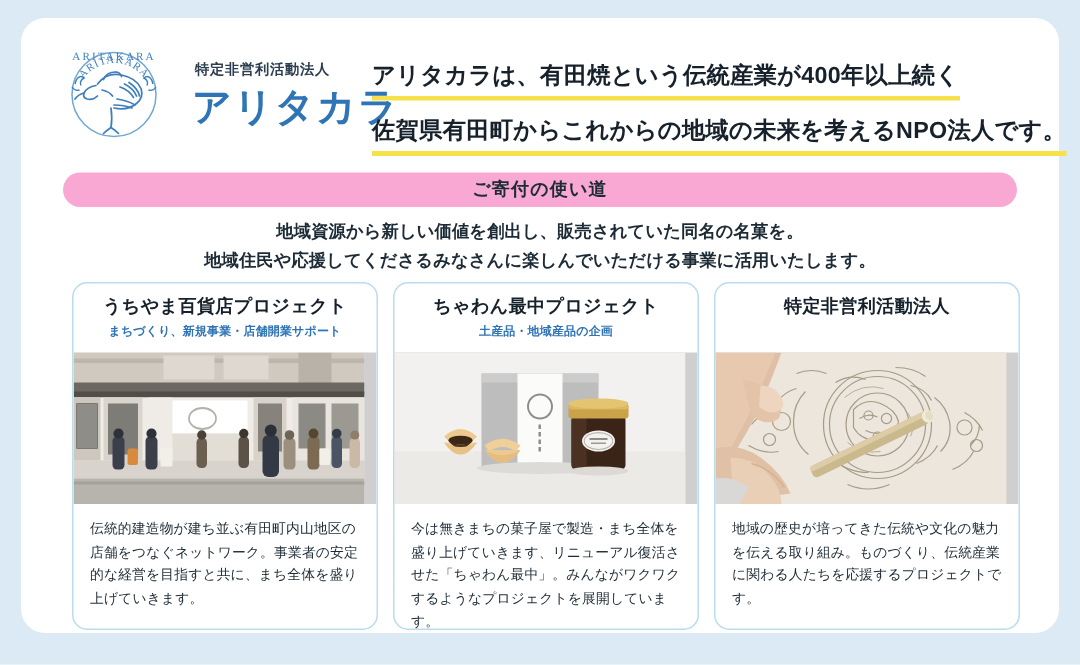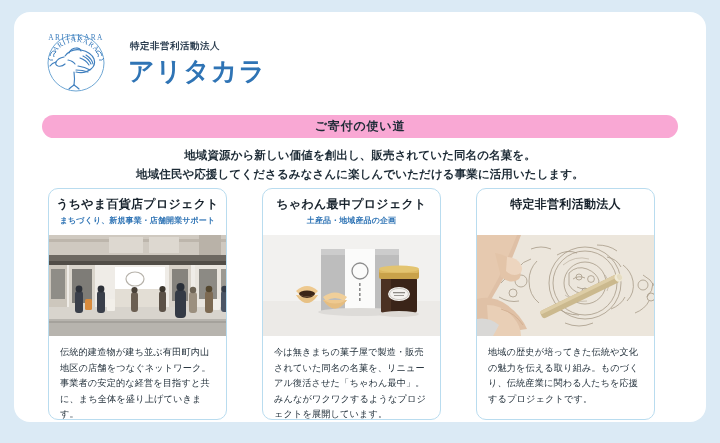--- a/index.html
+++ b/index.html
@@ -132,21 +132,21 @@
   .cards {
     position: absolute;
     left: 34px;
     top: 176px;
     width: 624px;
     height: 232px;
   }
   .card {
     position: absolute;
     top: 0;
-    width: 179px;
+    width: 204px;
     height: 232px;
     background: #ffffff;
     border: 1px solid #b9dcef;
     border-radius: 10px;
     box-sizing: border-box;
     overflow: hidden;
   }
   .card-1 { left: 0; }
   .card-2 { left: 214px; }
   .card-3 { left: 428px; }
@@ -236,20 +236,28 @@
           <defs>
             <path id="arcpath" d="M24 34 A25 25 0 0 1 72 34" fill="none"></path>
           </defs>
           <text x="48" y="14" fill="#3f7fbe" font-family="Liberation Serif, serif" font-size="7.4" text-anchor="middle" letter-spacing="1.4">ARITAKARA</text>
         </svg>
       </div>
 
       <div class="org-type">特定非営利活動法人</div>
       <div class="org-name">アリタカラ</div>
 
+      <div class="headline">
+        <div class="headline-row">
+          <span class="headline-line">アリタカラは、有田焼という伝統産業が400年以上続く</span>
+        </div>
+        <div class="headline-row">
+          <span class="headline-line">佐賀県有田町からこれからの地域の未来を考えるNPO法人です。</span>
+        </div>
+      </div>
     </div>
 
     <div class="banner">
       <div class="banner-text">ご寄付の使い道</div>
     </div>
 
     <div class="lead">
       <div class="lead-line">地域資源から新しい価値を創出し、販売されていた同名の名菓を。</div>
       <div class="lead-line">地域住民や応援してくださるみなさんに楽しんでいただける事業に活用いたします。</div>
     </div>
@@ -359,21 +367,21 @@
               <ellipse cx="136" cy="34" rx="20" ry="3.4" fill="#e3c470"></ellipse>
               <ellipse cx="136" cy="59" rx="11" ry="7" fill="#f4f2ef"></ellipse>
               <ellipse cx="136" cy="59" rx="9.5" ry="5.6" fill="none" stroke="#b9b4ad" stroke-width="0.7"></ellipse>
               <rect x="130" y="57" width="12" height="1.3" fill="#8d8a85"></rect>
               <rect x="131" y="60" width="10" height="1" fill="#9d9a95"></rect>
               <ellipse cx="136" cy="79" rx="20" ry="3" fill="#ddd9d4"></ellipse>
             </g>
           </svg>
         </div>
         <div class="card-body">
-          <div class="card-text">今は無きまちの菓子屋で製造・販売されていた同名の名菓を、リニューアル復活させた「ちゃわん最中」。みんながワクワクするようなプロジェクトを展開しています。</div>
+          <div class="card-text">今は無きまちの菓子屋で製造・まち全体を盛り上げていきます、リニューアル復活させた「ちゃわん最中」。みんながワクワクするようなプロジェクトを展開しています。</div>
         </div>
       </div>
 
       <div class="card card-3">
         <div class="card-head">
           <div class="card-title">特定非営利活動法人</div>
         </div>
         <div class="card-photo">
           <svg width="194" height="101" viewBox="0 0 194 101" preserveAspectRatio="none">
             <rect x="0" y="0" width="194" height="101" fill="#e8e2d8"></rect>

